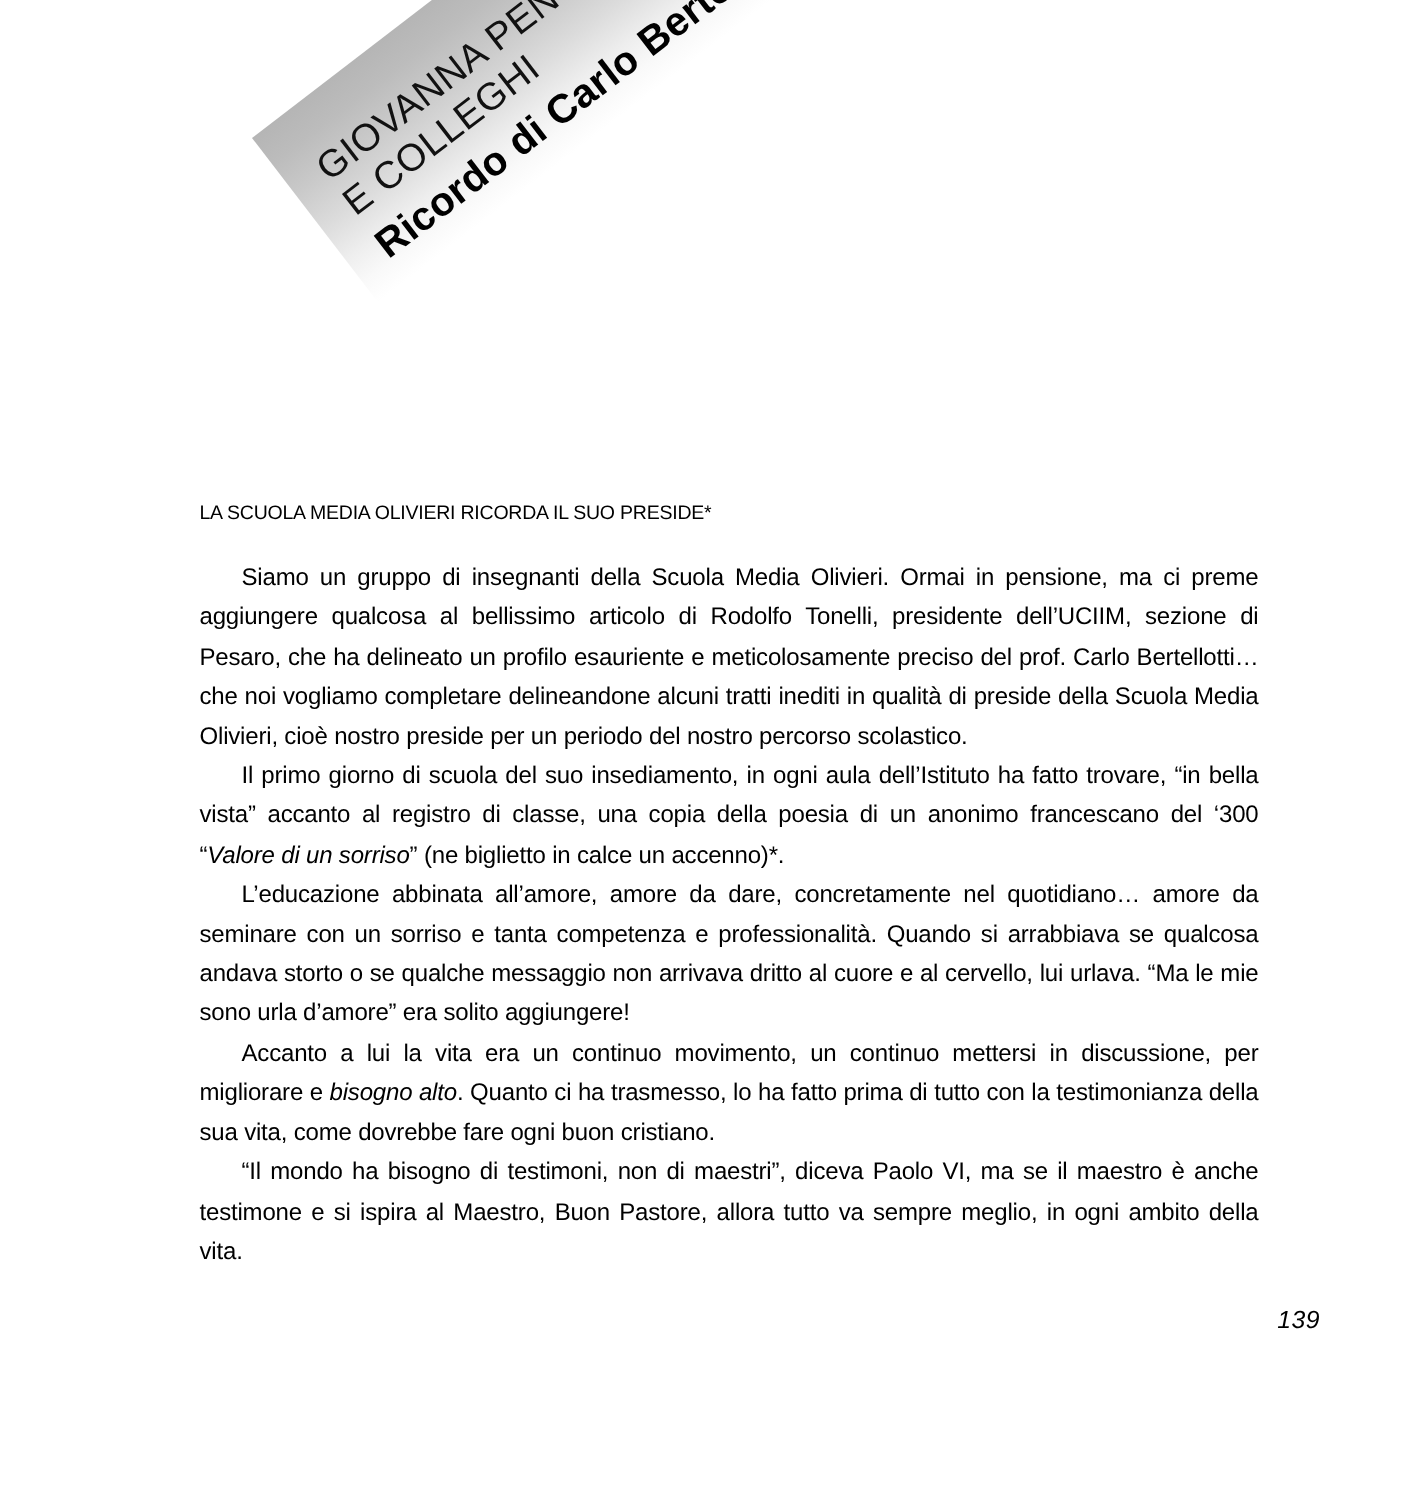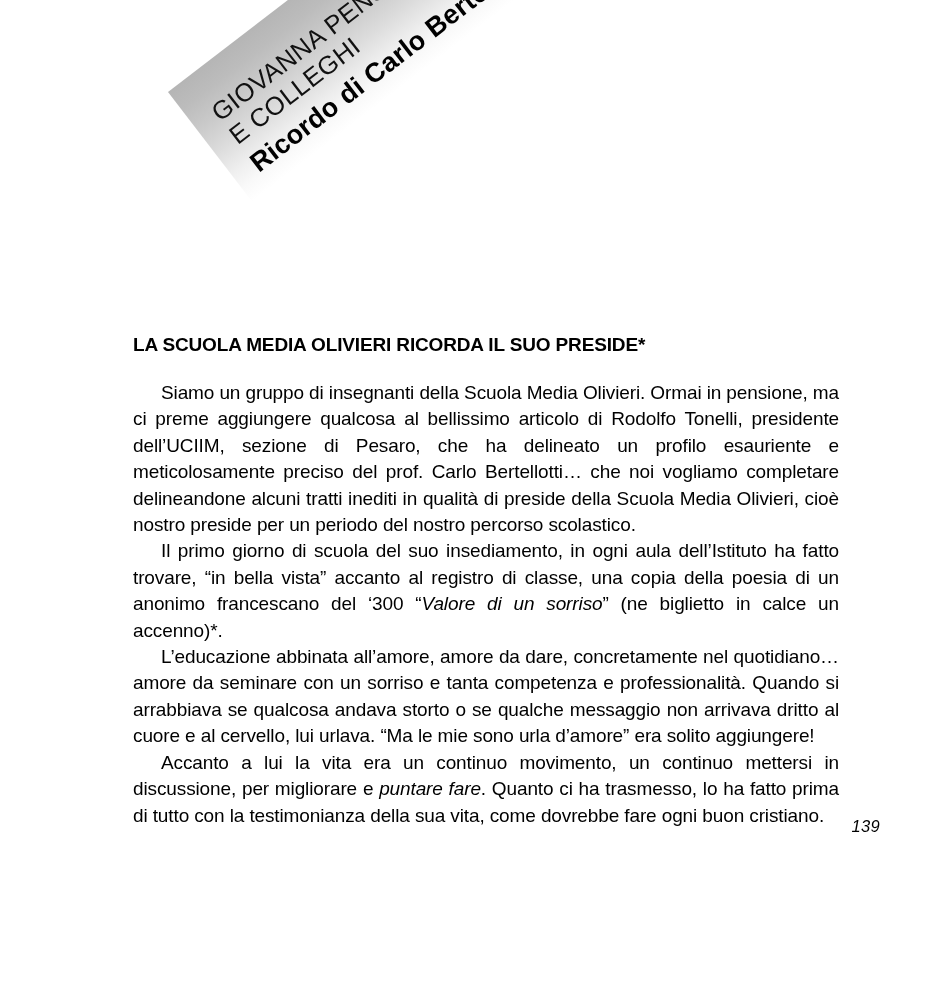--- a/index.html
+++ b/index.html
@@ -69,49 +69,49 @@
   }
 
   
   #article {
     position: absolute;
     left: 133px;
     top: 334px;
     width: 706px;
   }
   #article-heading {
-    font-size: 19px;
-    font-weight: 700;
+    font-size: 13px;
+    font-weight: 400;
     letter-spacing: -0.15px;
     margin: 0 0 24px 0;
     white-space: nowrap;
   }
   .para {
-    font-size: 19px;
+    font-size: 16px;
     line-height: 26.4px;
     text-align: justify;
     margin: 0;
     text-indent: 28px;
     letter-spacing: -0.12px;
     -webkit-hyphens: none;
     hyphens: none;
   }
   .para + .para {
     margin-top: 0;
   }
   .para i, .para em {
     font-style: italic;
     margin-top: 24px;
   }
 
   
   #page-number {
     position: absolute;
     left: 0;
-    top: 817px;
+    top: 871px;
     width: 880px;
     text-align: right;
     font-size: 16.5px;
     font-style: italic;
     font-weight: 400;
     letter-spacing: 0.3px;
   }
 </style>
 </head>
 <body>
@@ -129,17 +129,18 @@
 
   <h1 id="article-heading">LA SCUOLA MEDIA OLIVIERI RICORDA IL SUO PRESIDE*</h1>
 
   <p class="para">Siamo un gruppo di insegnanti della Scuola Media Olivieri. Ormai in pensione, ma ci preme aggiungere qualcosa al bellissimo articolo di Rodolfo Tonelli, presidente dell’UCIIM, sezione di Pesaro, che ha delineato un profilo esauriente e meticolosamente preciso del prof. Carlo Bertellotti… che noi vogliamo completare delineandone alcuni tratti inediti in qualità di preside della Scuola Media Olivieri, cioè nostro preside per un periodo del nostro percorso scolastico.</p>
 
   <p class="para"><span>Il primo giorno di scuola del suo insediamento, in ogni aula dell’Istituto ha fatto trovare, “in bella vista” accanto al registro di classe, una copia della poesia di un anonimo francescano del ‘300 “</span><i>Valore di un sorriso</i><span>” (ne biglietto in calce un accenno)*.</span></p>
 
 
   <p class="para">L’educazione abbinata all’amore, amore da dare, concretamente nel quotidiano… amore da seminare con un sorriso e tanta competenza e professionalità. Quando si arrabbiava se qualcosa andava storto o se qualche messaggio non arrivava dritto al cuore e al cervello, lui urlava. “Ma le mie sono urla d’amore” era solito aggiungere!</p>
 
-  <p class="para"><span>Accanto a lui la vita era un continuo movimento, un continuo mettersi in discussione, per migliorare e </span><i>puntare fare</i><span>. Quanto ci ha trasmesso, lo ha fatto prima di tutto con la testimonianza della sua vita, come dovrebbe fare ogni buon cristiano.</span></p>
+  <p class="para"><span>Accanto a lui la vita era un continuo movimento, un continuo mettersi in discussione, per migliorare e </span><i>bisogno alto</i><span>. Quanto ci ha trasmesso, lo ha fatto prima di tutto con la testimonianza della sua vita, come dovrebbe fare ogni buon cristiano.</span></p>
 
+  <p class="para"> “Il mondo ha bisogno di testimoni, non di maestri”, diceva Paolo VI, ma se il maestro è anche testimone e si ispira al Maestro, Buon Pastore, allora tutto va sempre meglio, in ogni ambito della vita.</p>
 </div>
 
 <div id="page-number">139</div>
 
 </body></html>

